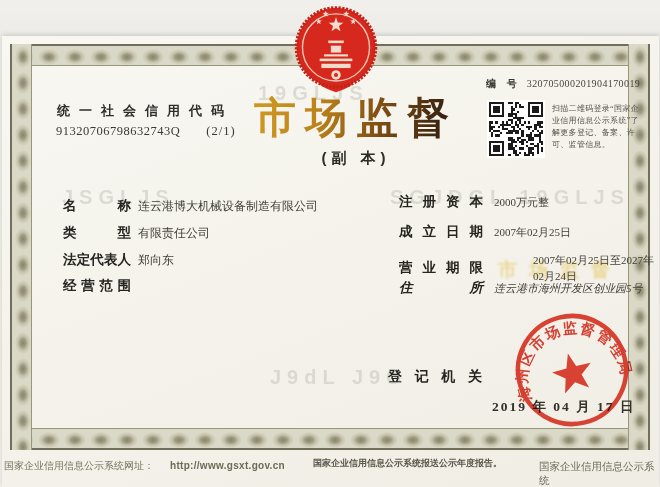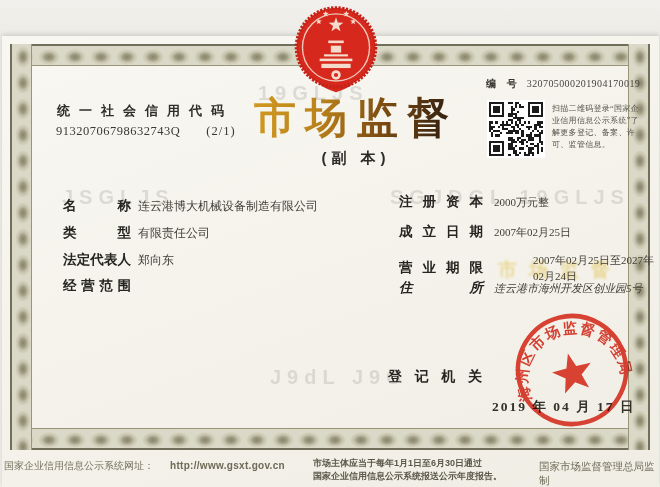--- a/index.html
+++ b/index.html
@@ -378,17 +378,16 @@
       </text>
     </svg>
   </div>
 
   <div class="issue-date">2019 年 04 月 17 日</div>
 
   <div class="footer-left">
     <span>国家企业信用信息公示系统网址：</span><span class="url">http://www.gsxt.gov.cn</span>
   </div>
   <div class="footer-center">
-    <div>市场主体应当于每年1月1日至6月30日通过</div>
     <div>国家企业信用信息公示系统报送公示年度报告。</div>
   </div>
-  <div class="footer-right">国家市场监督管理总局监制</div>
+  <div class="footer-right">国家企业信用信息公示系统</div>
 </div>
 
 </body></html>

